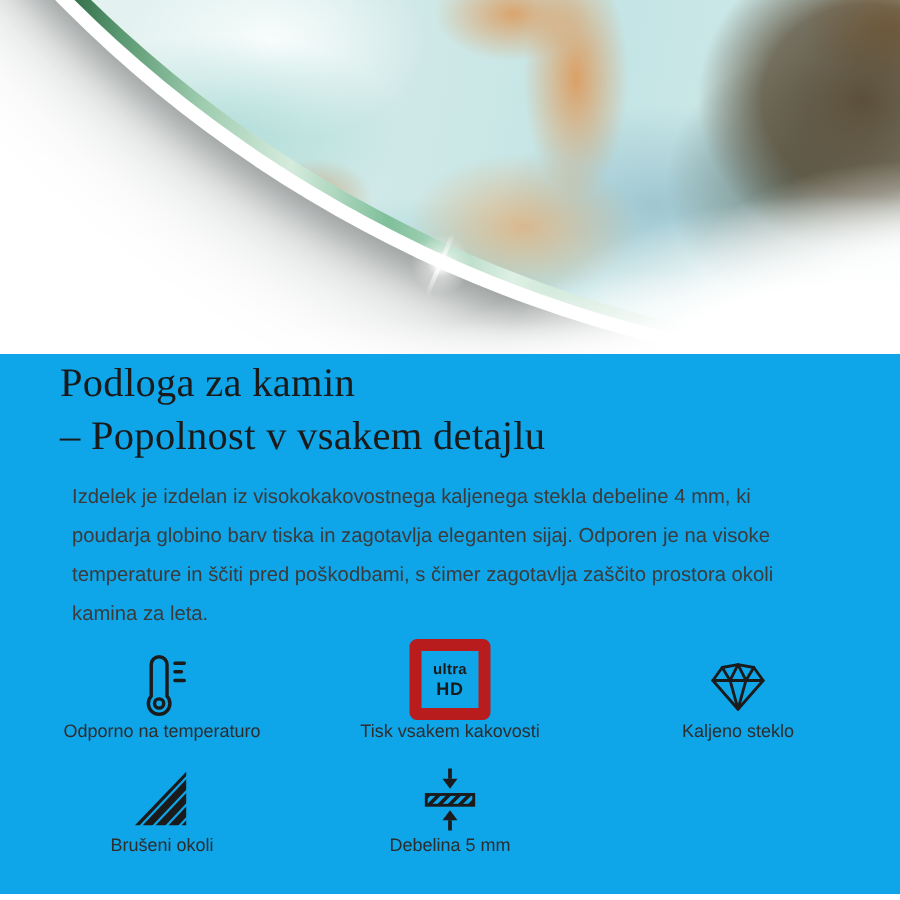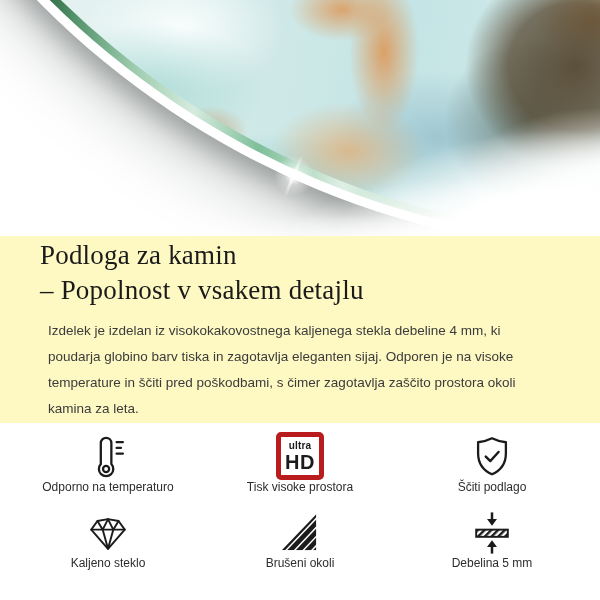--- a/index.html
+++ b/index.html
@@ -1,17 +1,17 @@
 <!DOCTYPE html>
 <html><head>
 <meta charset="utf-8">
 <style>
   html,body{margin:0;padding:0;background:#ffffff;}
   body{width:600px;height:600px;overflow:hidden;font-family:"Liberation Sans","DejaVu Sans",sans-serif;}
-  .page{width:600px;height:423px;background:#fef9c3;position:relative;}
+  .page{width:600px;height:596px;background:#0ea5e9;position:relative;}
 
   
   .hero{position:relative;width:600px;height:236px;overflow:hidden;background:#fff;}
   .glass-shadow{position:absolute;width:1682px;height:1682px;border-radius:50%;
     left:-203px;top:-1429px;z-index:1;background:transparent;
     box-shadow:0 10px 26px 2px rgba(90,98,96,0.50), 6px 28px 60px 12px rgba(120,128,126,0.33);}
   .glass-edge{position:absolute;inset:0;z-index:2;
     clip-path:circle(841px at 643px -596px);
     background:linear-gradient(97deg,#2f6b47 7%,#58976f 13%,#9fcdb0 23%,#d5ebdd 33%,#7fbf9a 44%,#dff0e5 58%,#a9d6bc 72%,#eef7f1 88%);}
   .glass-art{position:absolute;inset:0;z-index:3;
@@ -50,24 +50,24 @@
   h1{margin:0;padding:0 40px;font-family:"Liberation Serif","DejaVu Serif",serif;
      font-weight:400;font-size:27px;line-height:35px;color:#1a1a1a;letter-spacing:0.2px;}
   .desc{margin:10px 0 0;padding:0 46px 0 48px;font-size:13.5px;line-height:26px;color:#3b3b3b;}
 
   
   .features{display:grid;grid-template-columns:repeat(3,1fr);row-gap:14px;
     padding:0 12px;margin-top:10px;}
   .feature{display:flex;flex-direction:column;align-items:center;}
   .icon-wrap{height:48px;display:flex;align-items:flex-end;justify-content:center;}
   .feature-label{margin-top:0;font-size:12px;line-height:14px;color:#2d2d2d;text-align:center;}
-  .uhd{width:38px;height:38px;border:5px solid #b91c1c;border-radius:5px;
+  .uhd{width:38px;height:38px;border:8px solid #b91c1c;border-radius:5px;
     display:flex;flex-direction:column;align-items:center;justify-content:center;line-height:1;color:#1b1b1b;margin-top:40px;}
   .uhd .t{font-size:10px;font-weight:700;letter-spacing:0.2px;}
-  .uhd .b{font-size:20px;font-weight:700;letter-spacing:0.5px;margin-top:1px;}
+  .uhd .b{font-size:12px;font-weight:700;letter-spacing:0.5px;margin-top:1px;}
   svg.ic{display:block;}
 </style>
 </head>
 <body>
 
 <div class="page">
 
   <div class="hero">
     <div class="glass-shadow"></div>
     <div class="glass-edge"></div>
@@ -97,32 +97,23 @@
         <div class="feature-label">Odporno na temperaturo</div>
       </div>
 
       <div class="feature">
         <div class="icon-wrap">
           <div class="uhd">
             <span class="t">ultra</span>
             <span class="b">HD</span>
           </div>
         </div>
-        <div class="feature-label">Tisk visoke prostora</div>
+        <div class="feature-label">Tisk vsakem kakovosti</div>
       </div>
 
-      <div class="feature">
-        <div class="icon-wrap">
-          <svg class="ic" width="46" height="46" viewBox="0 0 48 48" fill="none" stroke="#1b1b1b" stroke-width="2.4" stroke-linecap="round" stroke-linejoin="round">
-            <path d="M24 4.5 C28.5 6.8 33 8 38.5 8.6 L38.5 20 C38.5 30.8 32.6 38.2 24 42 C15.4 38.2 9.5 30.8 9.5 20 L9.5 8.6 C15 8 19.5 6.8 24 4.5 Z"></path>
-            <path d="M17.5 23.5 L22.3 28.2 L30.8 18.8" stroke-width="2.6"></path>
-          </svg>
-        </div>
-        <div class="feature-label">Ščiti podlago</div>
-      </div>
 
       <div class="feature">
         <div class="icon-wrap">
           <svg class="ic" width="46" height="46" viewBox="0 0 48 48" fill="none" stroke="#1b1b1b" stroke-width="2" stroke-linecap="round" stroke-linejoin="round">
             <path d="M6.5 20.5 L13 11.5 L24 9.5 L35 11.5 L41.5 20.5 L24 40.5 Z"></path>
             <path d="M6.5 20.5 H41.5"></path>
             <path d="M13 11.5 L18.5 20.5 L24 40.5 M24 9.5 L18.5 20.5 M24 9.5 L29.5 20.5 L24 40.5 M35 11.5 L29.5 20.5"></path>
           </svg>
         </div>
         <div class="feature-label">Kaljeno steklo</div>

